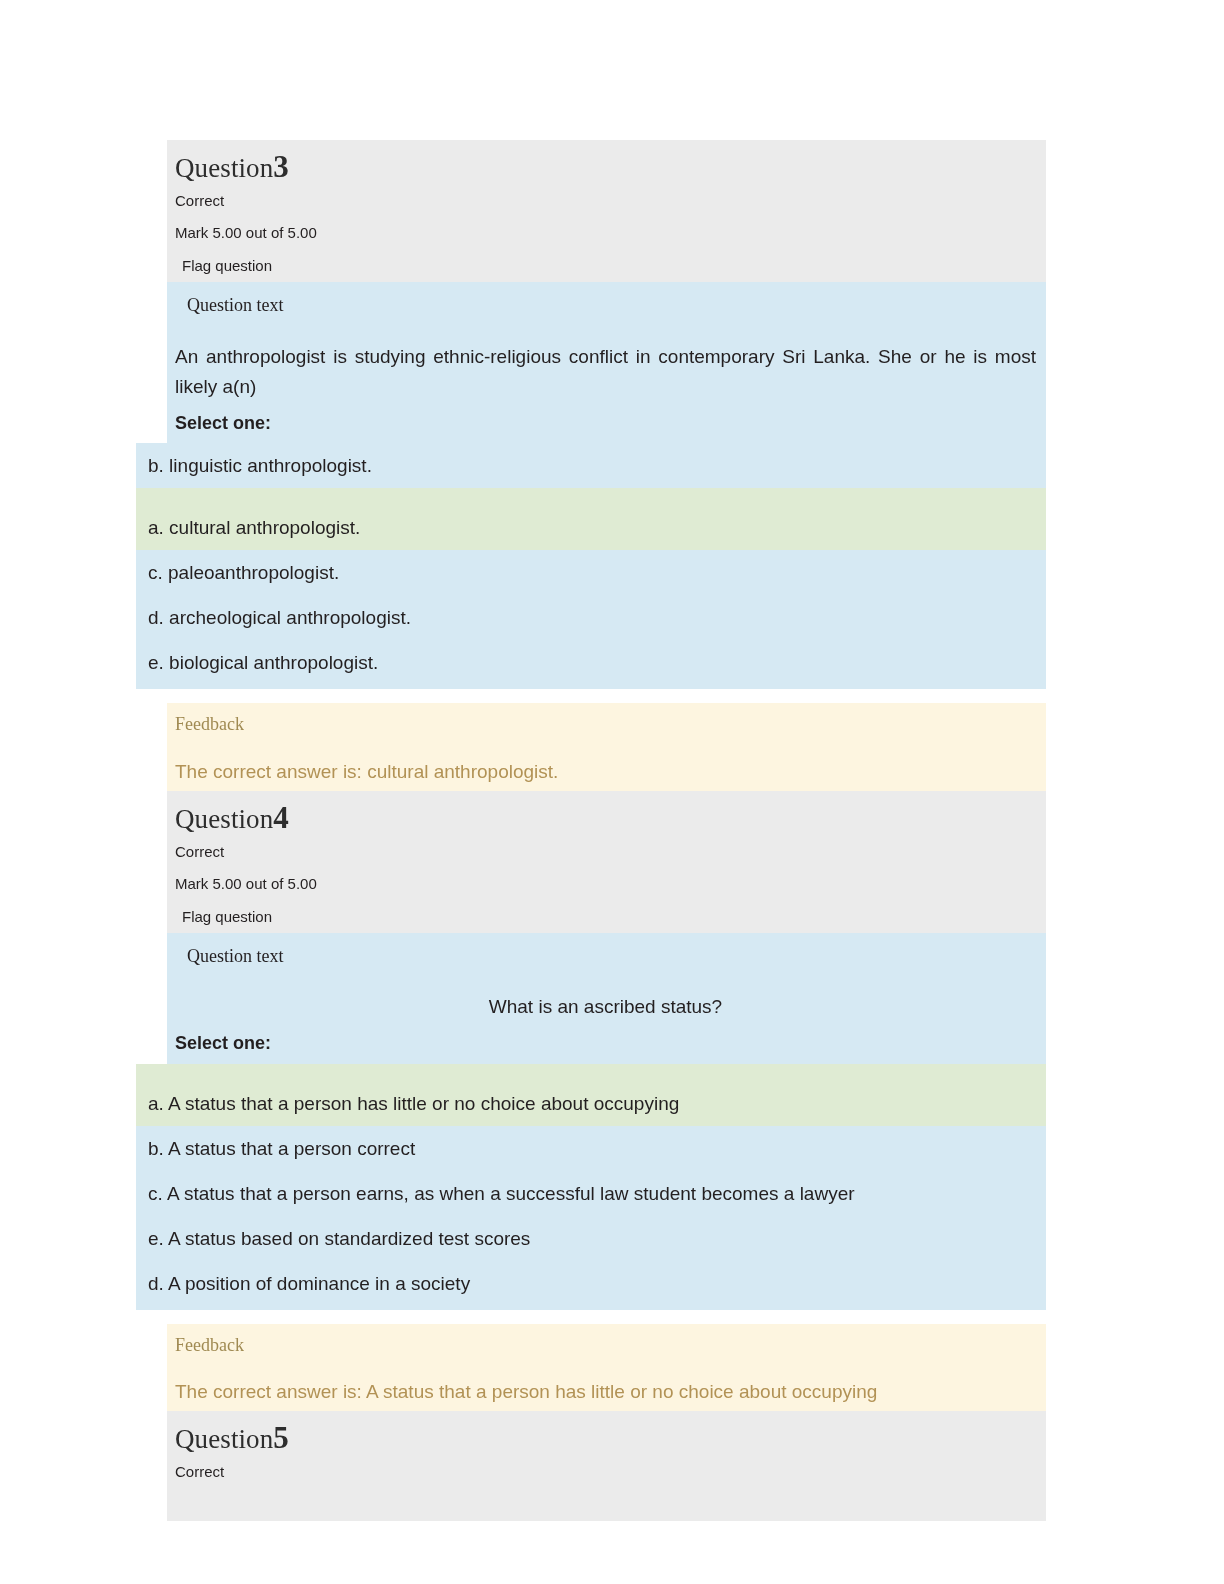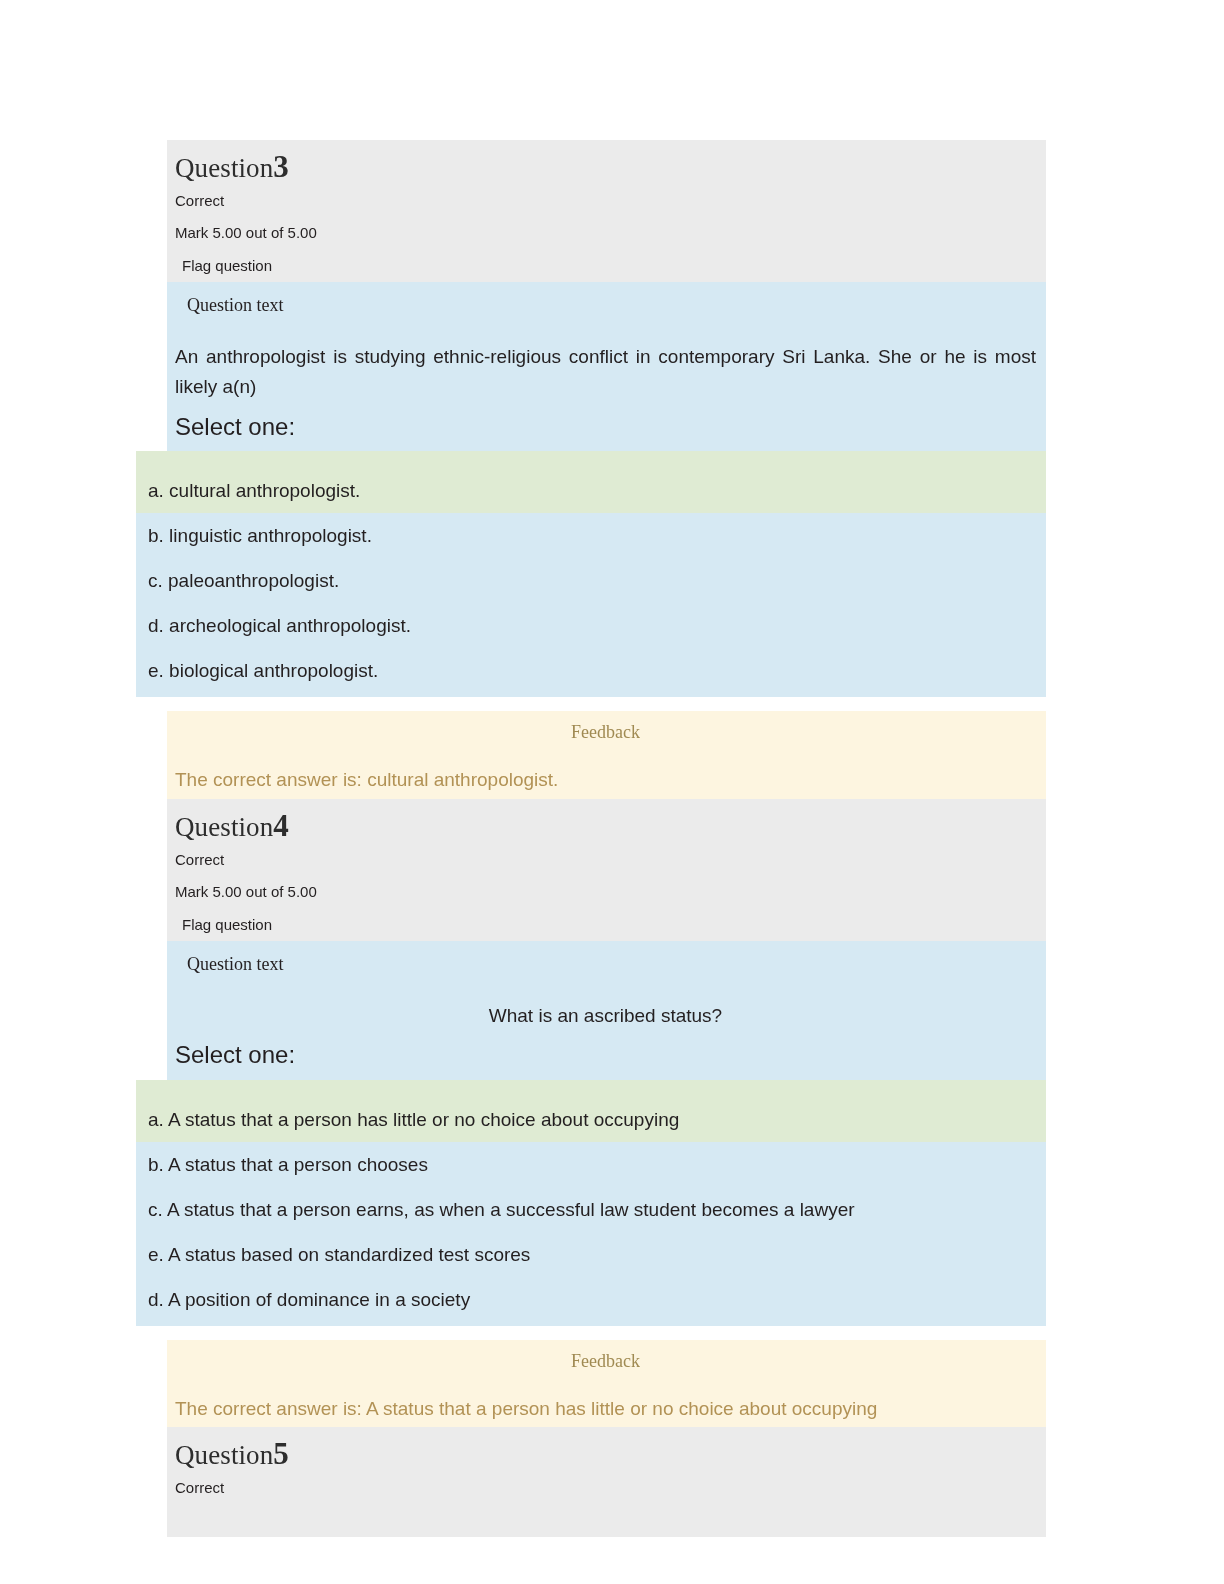--- a/index.html
+++ b/index.html
@@ -87,24 +87,25 @@
   .q-text {
     font-size: 19px;
     line-height: 1.62;
     color: #231f20;
     margin: 0 0 8px 0;
     text-align: justify;
     text-justify: inter-word;
   }
   .q-text.short { text-align: center; }
   .q-select {
-    font-size: 24px;
+    font-size: 18px;
     line-height: 1.35;
     color: #231f20;
     margin: 0;
+    font-weight: bold;
   }
 
   
   .q-options {
     width: 910px;
     background: #d6e9f3;
     padding: 0 0 4px 0;
   }
   .opt {
     font-size: 19px;
@@ -122,21 +123,20 @@
     background: #fdf5e0;
     padding: 12px 10px 7px 8px;
     color: #a08a52;
   }
   .fb-label {
     font-family: "Liberation Serif", serif;
     font-size: 18px;
     line-height: 1.1;
     margin: 0 0 26px 0;
     color: #a08a52;
-    text-align: center;
   }
   .fb-text {
     font-size: 19px;
     line-height: 1.2;
     margin: 0;
     color: #b29255;
   }
 
   .gap { height: 14px; background: #ffffff; width: 910px; }
 
@@ -158,22 +158,22 @@
         <div class="q-flag">Flag question</div>
       </div>
 
       <div class="q-body inset">
         <div class="q-label">Question text</div>
         <div class="q-text">An anthropologist is studying ethnic-religious conflict in contemporary Sri Lanka. She or he is most likely a(n)</div>
         <div class="q-select">Select one:</div>
       </div>
 
       <div class="q-options">
+        <div class="opt">b. linguistic anthropologist.</div>
         <div class="opt correct">a. cultural anthropologist.</div>
-        <div class="opt">b. linguistic anthropologist.</div>
         <div class="opt">c. paleoanthropologist.</div>
         <div class="opt">d. archeological anthropologist.</div>
         <div class="opt">e. biological anthropologist.</div>
       </div>
 
       <div class="gap"></div>
 
       <div class="q-feedback inset">
         <div class="fb-label">Feedback</div>
         <div class="fb-text">The correct answer is: cultural anthropologist.</div>
@@ -190,21 +190,21 @@
       </div>
 
       <div class="q-body inset">
         <div class="q-label">Question text</div>
         <div class="q-text short">What is an ascribed status?</div>
         <div class="q-select">Select one:</div>
       </div>
 
       <div class="q-options">
         <div class="opt correct">a. A status that a person has little or no choice about occupying</div>
-        <div class="opt">b. A status that a person chooses</div>
+        <div class="opt">b. A status that a person correct</div>
         <div class="opt">c. A status that a person earns, as when a successful law student becomes a lawyer</div>
         <div class="opt">e. A status based on standardized test scores</div>
         <div class="opt">d. A position of dominance in a society</div>
       </div>
 
       <div class="gap"></div>
 
       <div class="q-feedback inset">
         <div class="fb-label">Feedback</div>
         <div class="fb-text">The correct answer is: A status that a person has little or no choice about occupying</div>

